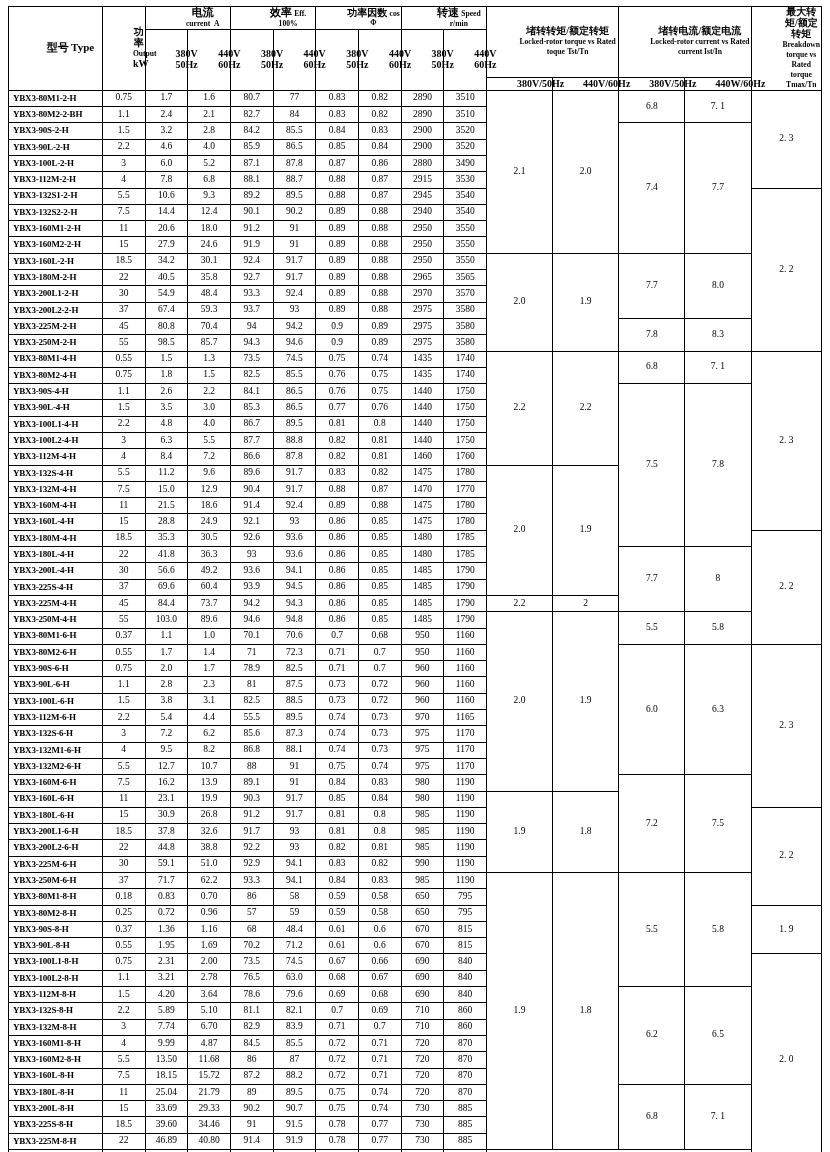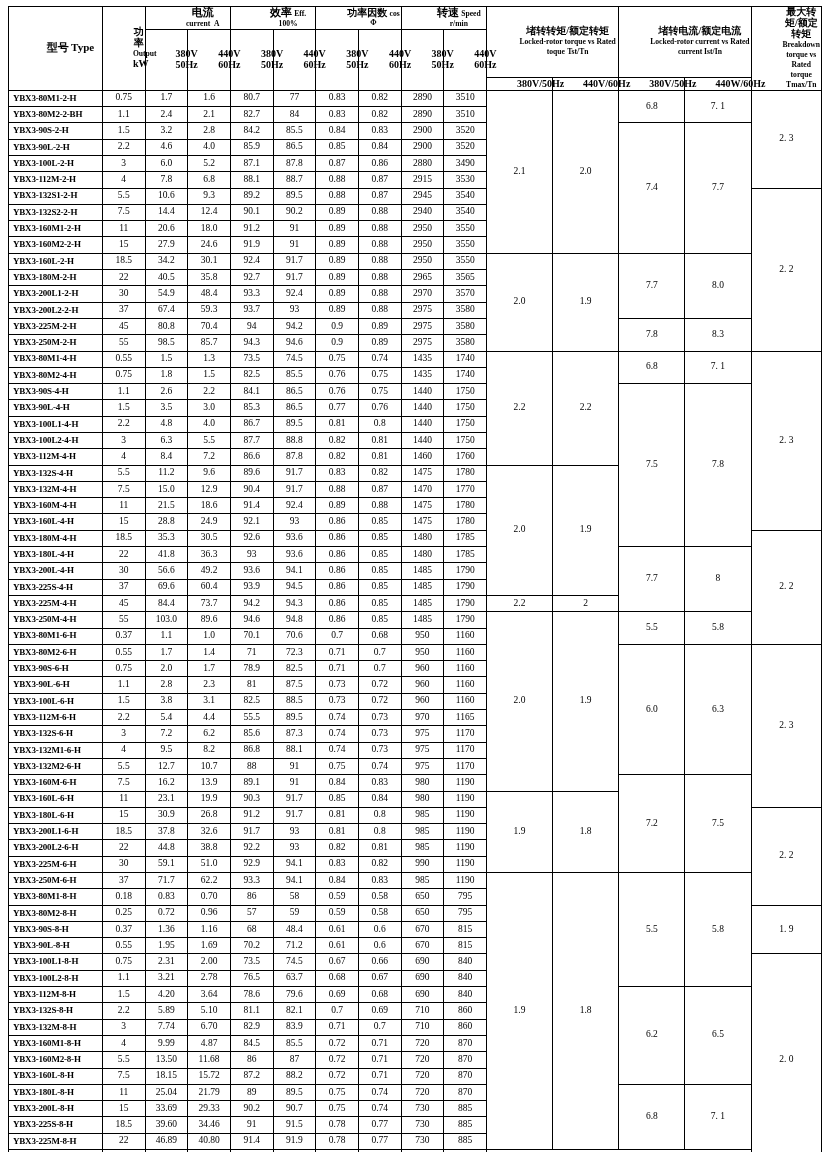--- a/index.html
+++ b/index.html
@@ -819,21 +819,21 @@
           <td>690</td>
           <td>840</td>
           <td rowspan="13">2. 0</td>
         </tr>
         <tr>
           <td class="type-cell">YBX3-100L2-8-H</td>
           <td>1.1</td>
           <td>3.21</td>
           <td>2.78</td>
           <td>76.5</td>
-          <td>63.7</td>
+          <td>63.0</td>
           <td>0.68</td>
           <td>0.67</td>
           <td>690</td>
           <td>840</td>
         </tr>
         <tr>
           <td class="type-cell">YBX3-112M-8-H</td>
           <td>1.5</td>
           <td>4.20</td>
           <td>3.64</td>

